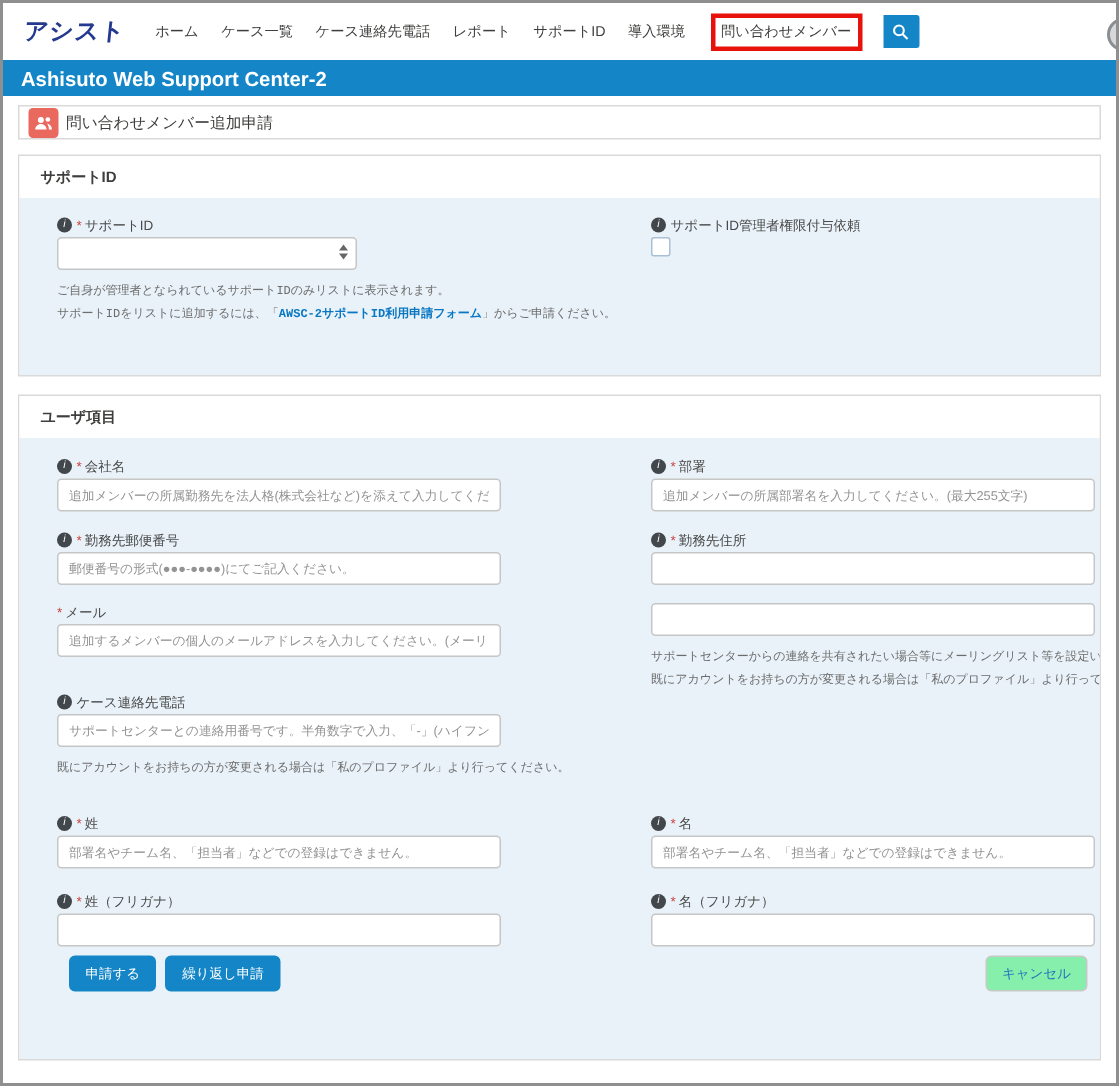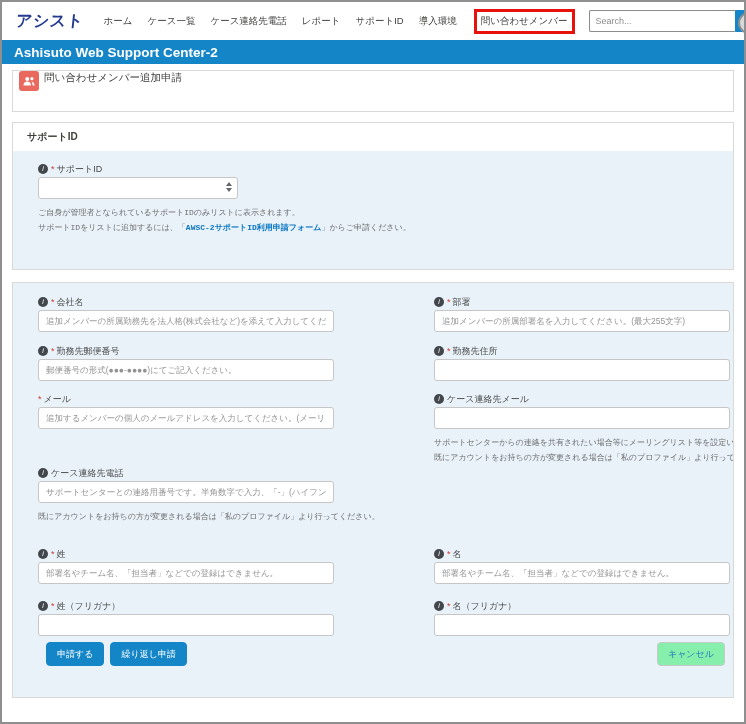--- a/index.html
+++ b/index.html
@@ -15,21 +15,21 @@
   .search-group { display:flex; margin-left:12px; height:22px; }
   .search-input { width:146px; height:22px; border:1px solid #8c8c8c; border-right:none; border-radius:2px 0 0 2px; font-size:9px; padding:0 6px; color:#444; outline:none; font-family:inherit; }
   .search-input::placeholder { color:#8e8e8e; }
   .search-btn { width:24px; height:22px; background:#1486c8; border:1px solid #1486c8; border-radius:0 2px 2px 0; display:flex; align-items:center; justify-content:center; cursor:pointer; }
   .avatar-sliver { position:absolute; right:-16px; top:10px; width:22px; height:22px; border-radius:50%; background:#d8d8d8; border:2px solid #8a8f94; }
 
   
   .titlebar { height:24px; background:#1486c8; color:#fff; font-size:13.5px; font-weight:bold; display:flex; align-items:center; padding:0 12px; }
 
   
-  .card { margin:6px 10px 0; border:1px solid #d9d9d9; background:#fff; height:42px; display:flex; padding:0 6px; }
+  .card { margin:6px 10px 0; border:1px solid #d9d9d9; background:#fff; height:23px; display:flex; align-items:center; padding:0 6px; }
   .users-badge { width:20px; height:20px; background:#e9695f; border-radius:3px; display:flex; align-items:center; justify-content:center; margin-right:5px; flex:0 0 auto; }
   .card-title { font-size:10.5px; color:#3e3e3c; }
 
   
   .section { margin:0 10px; border:1px solid #d9d9d9; background:#fff; }
   .sec1 { margin-top:10px; }
   .sec2 { margin-top:12px; }
   .sec-head { height:28px; display:flex; align-items:center; padding:0 14px; font-size:10px; color:#3e3e3c; font-weight:bold; background:#fff; }
   .sec-body { background:#e9f2f9; padding-left:25px; overflow:hidden; }
   .sec1 .sec-body { height:118px; padding-top:12px; }
@@ -85,21 +85,20 @@
     <div class="nav-items">
       <span class="nav-item">ホーム</span>
       <span class="nav-item">ケース一覧</span>
       <span class="nav-item">ケース連絡先電話</span>
       <span class="nav-item">レポート</span>
       <span class="nav-item">サポートID</span>
       <span class="nav-item">導入環境</span>
       <span class="nav-item annotated">問い合わせメンバー</span>
     </div>
     <div class="search-group">
-      <input class="search-input" placeholder="Search..." style="">
       <div class="search-btn">
         <svg width="13" height="13" viewBox="0 0 16 16">
           <circle cx="6.5" cy="6.5" r="4" fill="none" stroke="#ffffff" stroke-width="1.7"></circle>
           <line x1="9.6" y1="9.6" x2="13.6" y2="13.6" stroke="#ffffff" stroke-width="1.7"></line>
         </svg>
       </div>
     </div>
 
     <div class="avatar-sliver"></div>
   </div>
@@ -135,25 +134,33 @@
             <span class="spin">
               <i class="up"></i>
               <i class="down"></i>
             </span>
           </div>
           <div class="help-block">
             <div class="help">ご自身が管理者となられているサポートIDのみリストに表示されます。</div>
             <div class="help"><span>サポートIDをリストに追加するには、「</span><span class="hlink">AWSC-2サポートID利用申請フォーム</span><span>」からご申請ください。</span></div>
           </div>
         </div>
+        <div>
+          <div class="flabel">
+            <span class="info"></span>
+            <span>サポートID管理者権限付与依頼</span>
+          </div>
+          <div class="checkbox"></div>
+        </div>
       </div>
     </div>
   </div>
 
   <div class="section sec2">
+    <div class="sec-head">ユーザ項目</div>
     <div class="sec-body">
 
       <div class="grid2 mb-r1">
         <div>
           <div class="flabel">
               <span class="info"></span>
               <span class="req">*</span>
               <span>会社名</span>
             </div>
           <input class="tin" placeholder="追加メンバーの所属勤務先を法人格(株式会社など)を添えて入力してください。" style="">
@@ -189,24 +196,20 @@
 
       <div class="grid2 mb-r3">
         <div>
           <div class="flabel">
               <span class="req">*</span>
               <span>メール</span>
             </div>
           <input class="tin" placeholder="追加するメンバーの個人のメールアドレスを入力してください。(メーリングリ" style="">
         </div>
         <div>
-          <div class="flabel">
-              <span class="info"></span>
-              <span>ケース連絡先メール</span>
-            </div>
           <input class="tin" style="">
           <div class="help-block">
             <div class="help">サポートセンターからの連絡を共有されたい場合等にメーリングリスト等を設定いただくことができます。</div>
             <div class="help">既にアカウントをお持ちの方が変更される場合は「私のプロファイル」より行ってください。</div>
           </div>
         </div>
       </div>
 
       <div class="grid2 mb-r4">
         <div>

